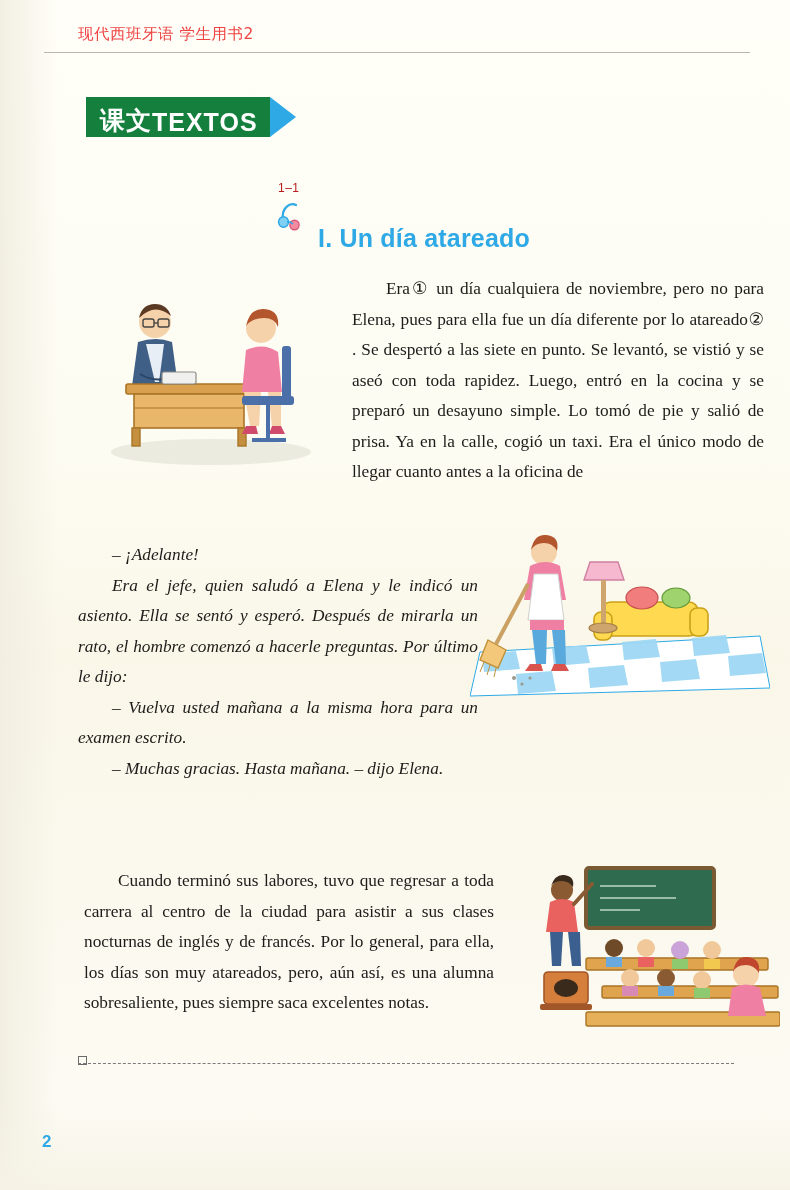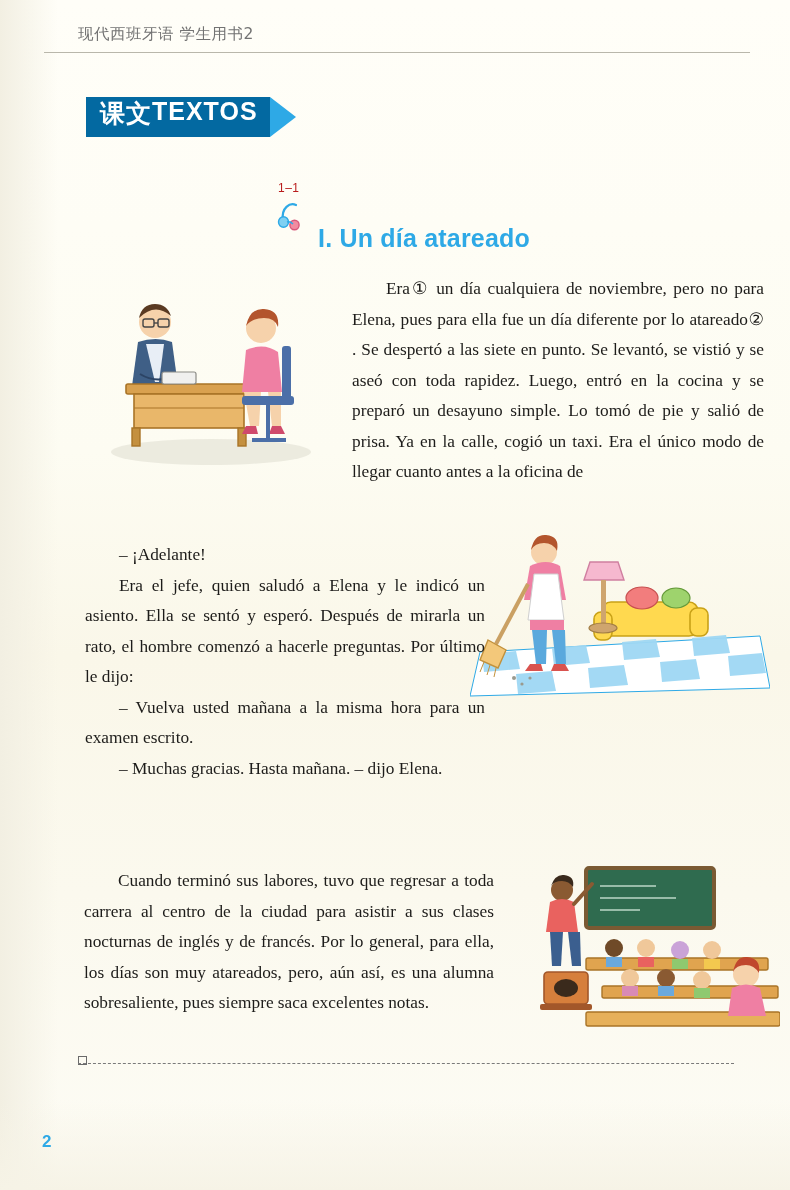--- a/index.html
+++ b/index.html
@@ -41,21 +41,21 @@
     inset: 0;
   }
 
   
   .running-head {
     position: absolute;
     left: 78px;
     top: 24px;
     font-family: "DejaVu Sans", sans-serif;
     font-size: 15.5px;
-    color: #737373;
+    color: #ef4444;
     letter-spacing: 0.5px;
   }
   .head-rule {
     position: absolute;
     left: 44px;
     right: 40px;
     top: 52px;
     height: 1px;
     background: #b9b7ab;
   }
@@ -63,24 +63,24 @@
   
   .banner {
     position: absolute;
     left: 86px;
     top: 97px;
     height: 40px;
     display: flex;
     align-items: center;
   }
   .banner-body {
-    background: #0369a1;
+    background: #15803d;
     height: 40px;
     display: flex;
-    align-items: flex-start;
+    align-items: flex-end;
     padding: 0 12px 0 14px;
   }
   .banner-cn {
     font-family: "DejaVu Sans", sans-serif;
     font-weight: bold;
     font-size: 25px;
     color: #ffffff;
     letter-spacing: 1px;
   }
   .banner-en {
@@ -131,21 +131,21 @@
     font-size: 17.3px;
     line-height: 30.5px;
     color: #1d1c1a;
     text-align: justify;
     text-justify: inter-word;
   }
   .para-indent { text-indent: 34px; }
 
   #p1 { left: 352px; top: 274px; width: 412px; }
   #p1b { left: 78px; top: 478px; width: 688px; }
-  #p2 { left: 85px; top: 540px; width: 400px; }
+  #p2 { left: 78px; top: 540px; width: 400px; font-style: italic; }
   #p3 { left: 78px; top: 782px; width: 688px; }
   #p4 { left: 84px; top: 866px; width: 410px; }
 
   .dash-line { text-indent: 34px; }
 
   
   .foot-rule {
     position: absolute;
     left: 78px;
     right: 56px;

